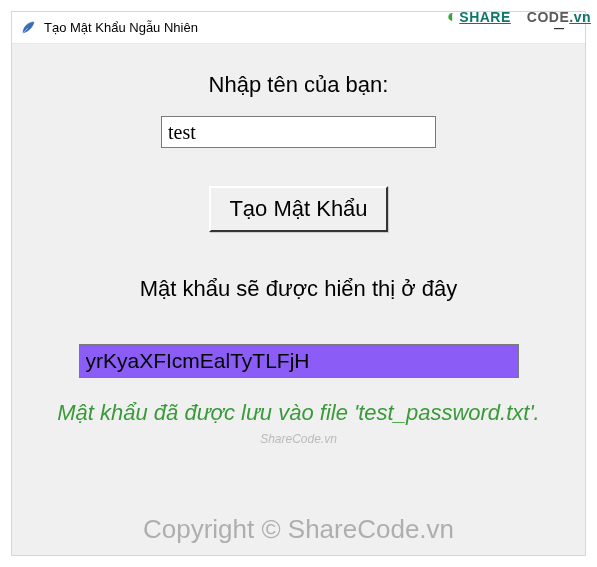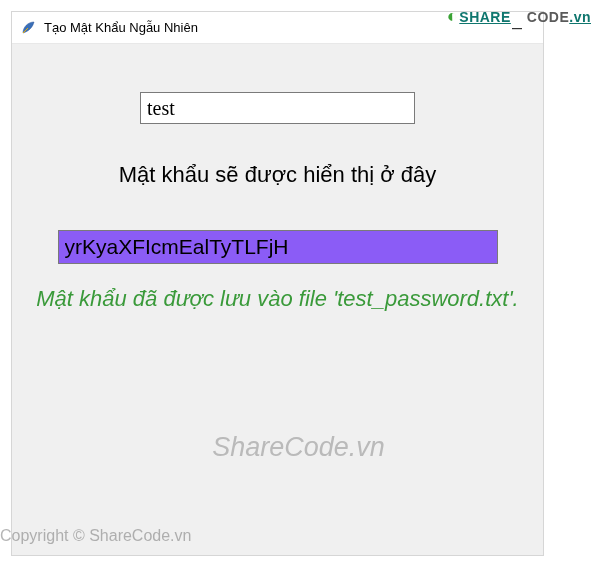--- a/index.html
+++ b/index.html
@@ -15,27 +15,26 @@
       position: relative;
       overflow: hidden;
     }
     .outer-frame {
       width: 597px;
       height: 567px;
       background: #ffffff;
       padding: 11px;
     }
     .window {
-      width: 533px;
+      width: 575px;
       height: 545px;
       background: #f0f0f0;
       border: 1px solid #d6d6d6;
       display: flex;
       flex-direction: column;
-      gap: 20px;
     }
     .titlebar {
       height: 32px;
       background: #ffffff;
       display: flex;
       align-items: center;
       padding: 0 8px;
       border-bottom: 1px solid #e8e8e8;
       position: relative;
     }
@@ -128,33 +127,33 @@
       color: #3a9a3a;
       white-space: nowrap;
     }
     
     .watermark-1 {
       position: absolute;
       top: 432px;
       left: 0;
       right: 0;
       text-align: center;
-      font-size: 27px;
+      font-size: 12px;
       font-style: italic;
       color: rgba(120,120,120,0.45);
       pointer-events: none;
       z-index: 2;
     }
     .watermark-2 {
       position: absolute;
       bottom: 22px;
       left: 0;
       right: 0;
-      text-align: left;
-      font-size: 16px;
+      text-align: center;
+      font-size: 26px;
       color: rgba(120,120,120,0.55);
       pointer-events: none;
       z-index: 2;
     }
     
     .logo-sharecode {
       position: absolute;
       top: 6px;
       right: 6px;
       font-size: 14px;
@@ -189,21 +188,23 @@
       <div class="titlebar-controls">
         <div class="titlebar-min">
           <svg width="12" height="12" viewBox="0 0 12 12">
               <rect x="1" y="6" width="10" height="1.2" fill="#333"></rect>
             </svg>
         </div>
       </div>
     </div>
 
     <div class="client-area">
+      <div class="label-name">Nhập tên của bạn:</div>
       <input type="text" class="input-name" value="test" style="">
+      <button class="btn-generate">Tạo Mật Khẩu</button>
       <div class="label-result">Mật khẩu sẽ được hiển thị ở đây</div>
       <input type="text" class="input-result" value="yrKyaXFIcmEalTyTLFjH" style="">
       <div class="status-row">Mật khẩu đã được lưu vào file 'test_password.txt'.</div>
     </div>
   </div>
 
   <div class="logo-sharecode">
     <span class="arc">◐</span>
     <span class="t1">SHARE</span>
       <span class="t2">CODE</span>

